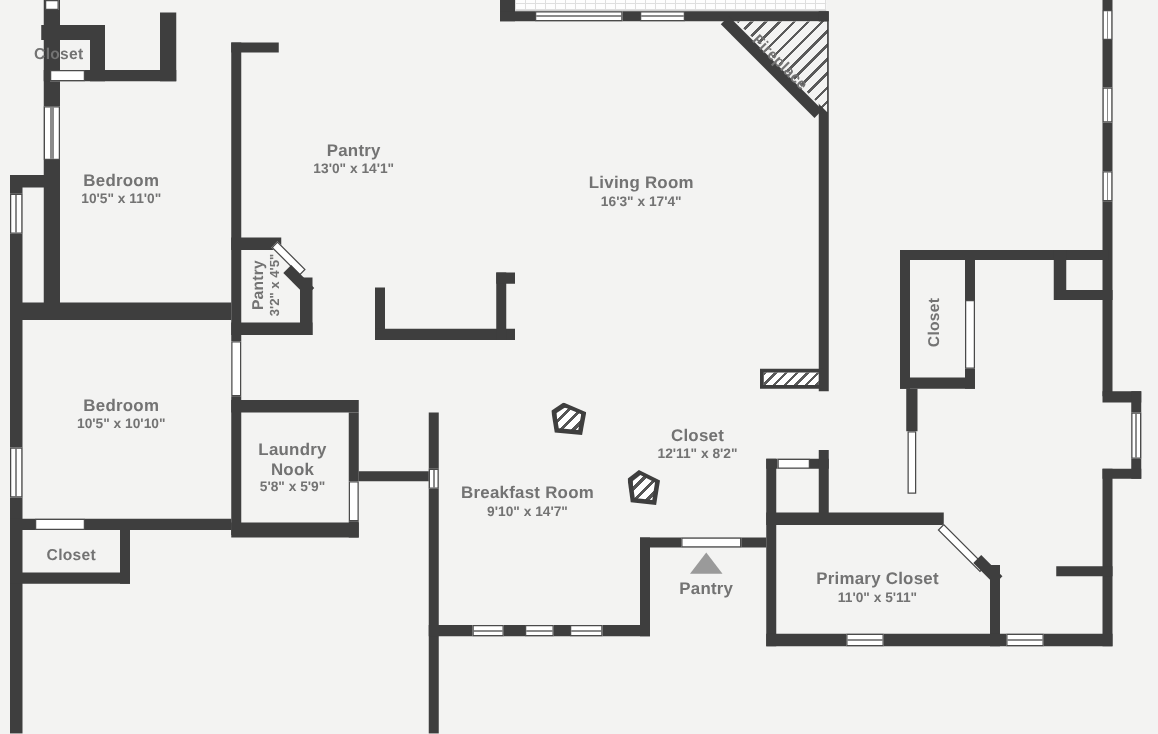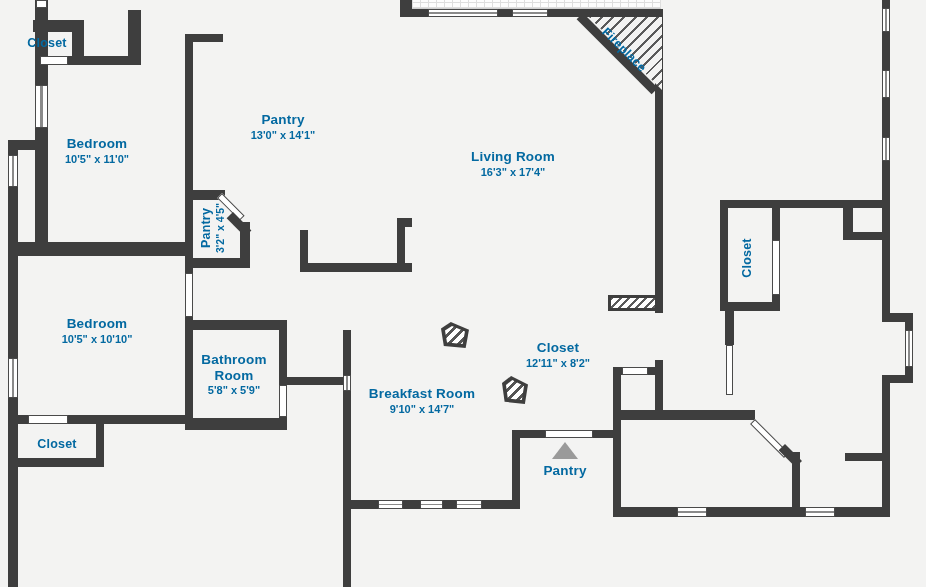--- a/index.html
+++ b/index.html
@@ -1,18 +1,18 @@
 <!DOCTYPE html>
 <html><head>
 <meta charset="utf-8">
 <style>
   html,body{margin:0;padding:0;background:#f3f3f2;}
   *{box-sizing:border-box;}
   .plan{position:relative;width:926px;height:587px;background:#f3f3f2;overflow:hidden;
-        font-family:"Liberation Sans","DejaVu Sans",sans-serif;color:#0369a1;}
+        font-family:"Liberation Sans","DejaVu Sans",sans-serif;color:#737373;}
   .w{position:absolute;background:#3e3e3e;}
   .win{position:absolute;background:#ffffff;border:1px solid #4a4a4a;}
   .win.h{background-image:linear-gradient(to bottom,#fff 0 38%,#8a8a8a 38% 62%,#fff 62% 100%);}
   .win.v{background-image:linear-gradient(to right,#fff 0 38%,#8a8a8a 38% 62%,#fff 62% 100%);}
   .door{position:absolute;background:#ffffff;border:1px solid #4a4a4a;}
   .diag{transform-origin:top left;transform:rotate(45deg);}
   .hatch-tri{position:absolute;clip-path:polygon(0 0,100% 0,100% 100%);
              background:repeating-linear-gradient(135deg,#5a5a5a 0 2px,#f3f3f2 2px 8px);}
   .hatch-bar{position:absolute;border:3px solid #3e3e3e;
              background:repeating-linear-gradient(135deg,#5a5a5a 0 2px,#fff 2px 6px);}
@@ -155,46 +155,50 @@
     <div class="dm">10'5" x 11'0"</div>
   </div>
   <div class="lbl" style="left:283px;top:127px;">
     <div class="nm">Pantry</div>
     <div class="dm">13'0" x 14'1"</div>
   </div>
   <div class="lbl rot90" style="left:213px;top:228px;">
     <div class="nm sm">Pantry</div>
     <div class="dm sm">3'2" x 4'5"</div>
   </div>
-  <div class="lbl" style="left:513px;top:164px;">
+  <div class="lbl" style="left:513px;top:153px;">
     <div class="nm">Living Room</div>
     <div class="dm">16'3" x 17'4"</div>
   </div>
   <div class="lbl rot45" style="left:624px;top:50px;">
     <div class="nm sm">Fireplace</div>
   </div>
   <div class="lbl rot90" style="left:747px;top:258px;">
     <div class="nm sm">Closet</div>
   </div>
   <div class="lbl" style="left:97px;top:331px;">
     <div class="nm">Bedroom</div>
     <div class="dm">10'5" x 10'10"</div>
   </div>
   <div class="lbl wrap" style="left:234px;top:374px;">
-    <div class="nm">Bathroom Room</div>
+    <div class="nm">Laundry Nook</div>
     <div class="dm">5'8" x 5'9"</div>
   </div>
   <div class="lbl" style="left:57px;top:444px;">
     <div class="nm sm">Closet</div>
   </div>
   <div class="lbl" style="left:422px;top:401px;">
     <div class="nm">Breakfast Room</div>
     <div class="dm">9'10" x 14'7"</div>
   </div>
   <div class="lbl" style="left:558px;top:355px;">
     <div class="nm">Closet</div>
     <div class="dm">12'11" x 8'2"</div>
   </div>
   <div class="lbl" style="left:565px;top:471px;">
     <div class="nm">Pantry</div>
   </div>
+  <div class="lbl" style="left:702px;top:470px;">
+    <div class="nm">Primary Closet</div>
+    <div class="dm">11'0" x 5'11"</div>
+  </div>
 
 </div>
 
 </body></html>

